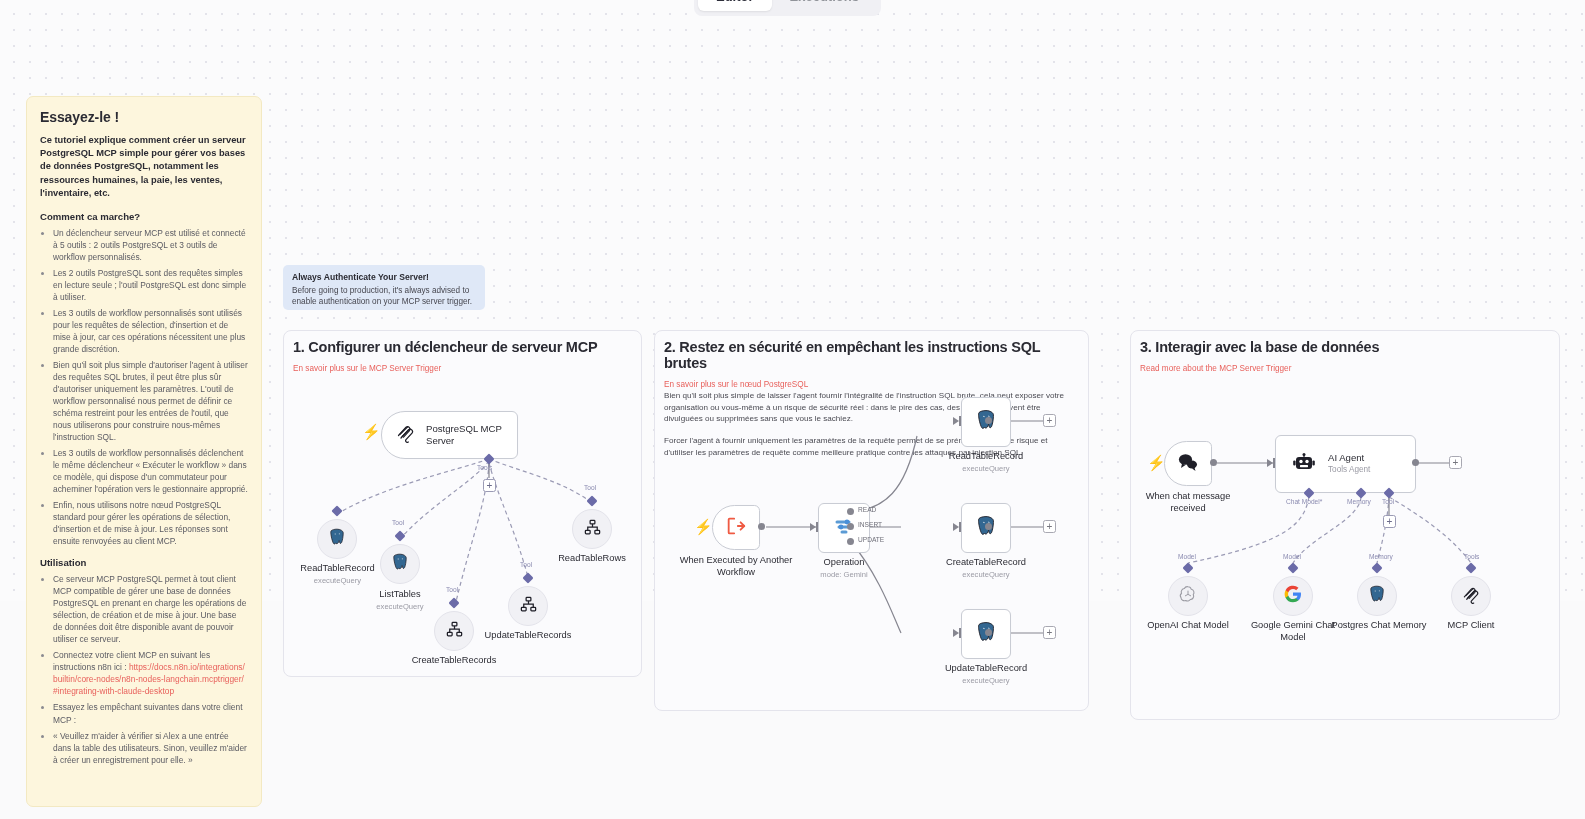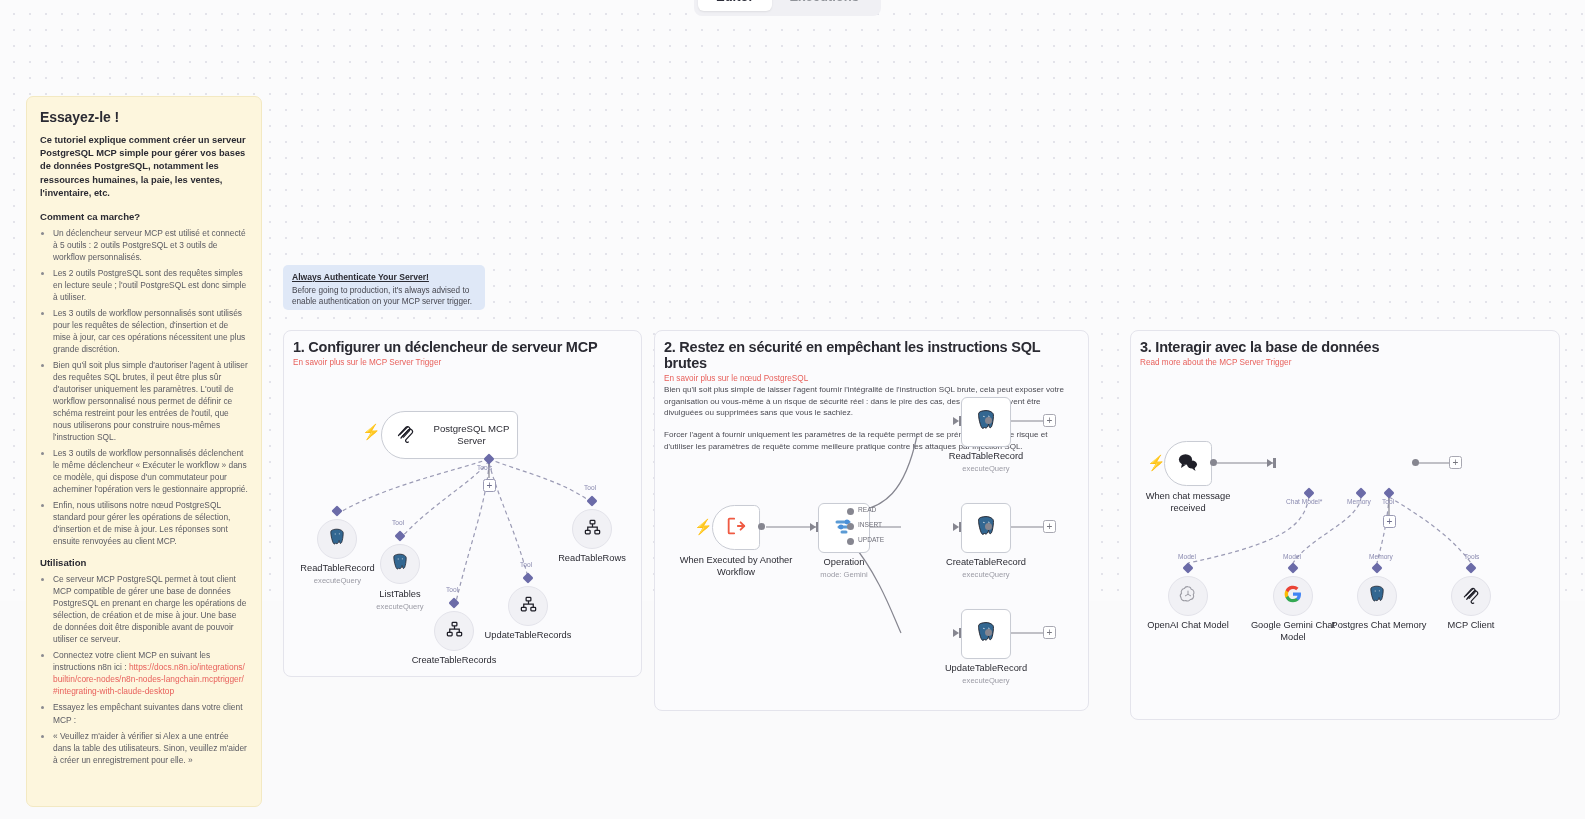--- a/index.html
+++ b/index.html
@@ -51,33 +51,33 @@
   .sticky li::marker { color: #8a8a90; }
   .lnk { color: #e8615c; word-break: break-all; text-decoration: none;}
 
   
   .callout {
     position: absolute; left: 283px; top: 265px;
     width: 202px; height: 45px;
     background: #dfe8f7; border-radius: 5px;
     padding: 7px 9px;
   }
-  .callout .t { font-size: 8.6px; font-weight: 700; color: #2b2b33; margin-bottom: 3px; text-decoration: underline;}
+  .callout .t { font-size: 8.6px; font-weight: 700; color: #2b2b33; margin-bottom: 3px;}
   .callout .b { font-size: 8.2px; line-height: 1.38; color: #46464f;}
 
   
   .panel {
     position: absolute;
     background: #fbfbfd;
     border: 1px solid #e4e4ec;
     border-radius: 8px;
     overflow: hidden;
   }
   .panel .ttl { font-size: 14.5px; font-weight: 700; color: #2b2b33; letter-spacing: -.25px;}
-  .panel .sub { font-size: 8.2px; color: #e8615c; margin-top: 3px;}
+  .panel .sub { font-size: 8.2px; color: #e8615c; margin-top: 9px;}
   .panel .body { font-size: 8.1px; line-height: 1.45; color: #4a4a52; margin-top: 1px;}
   .panel .body.gap { margin-top: 10px; }
   .phead { position: absolute; left: 9px; top: 8px; right: 9px; }
 
   #panel1 { left: 283px; top: 330px; width: 359px; height: 347px; }
   #panel2 { left: 654px; top: 330px; width: 435px; height: 381px; }
   #panel3 { left: 1130px; top: 330px; width: 430px; height: 390px; }
 
   
   .node { position: absolute; }
@@ -87,21 +87,21 @@
     box-shadow: 0 0 0 .5px rgba(0,0,0,.01);
   }
   .ntrig { border-radius: 24px 6px 6px 24px; }
   .ncircle {
     width: 40px; height: 40px; border-radius: 50%;
     background: #f1f1f5; border: 1px solid #e3e3ea;
     display: flex; align-items: center; justify-content: center;
   }
   .nlabel { position: absolute; text-align: center; font-size: 9.3px; color: #2b2b33; line-height: 1.25; white-space: nowrap;}
   .nsub { font-size: 7.6px; color: #9a9aa4; margin-top: 1px;}
-  .nname { font-size: 9.6px; color: #2b2b33; line-height: 1.25; text-align: center;}
+  .nname { font-size: 9.6px; color: #2b2b33; line-height: 1.25;}
   .nname .s { font-size: 8.2px; color: #9a9aa4; display: block; margin-top: 1px;}
 
   .bolt { position: absolute; color: #ef5a43; font-size: 15px; line-height: 1;}
   .plusbtn {
     position: absolute; width: 13px; height: 13px;
     border: 1px solid #9a9ab4; border-radius: 2.5px;
     background: #fff; color: #6b6b8a; font-size: 10px;
     display: flex; align-items: center; justify-content: center;
     line-height: 1;
   }
@@ -417,20 +417,38 @@
           </svg>
       </span>
     </div>
     <div class="dot" style="left:79px; top:128px;"></div>
     <div class="nlabel" style="left:2px; top:160px; width:110px; white-space:normal;">
       <span>When chat message received</span>
     </div>
 
     <div class="arrowin" style="left:136px; top:128px;"></div>
     <div class="bar" style="left:142px; top:127px;"></div>
+    <div class="node nrect" style="left:144px; top:104px; width:141px; height:58px; padding-left:16px;">
+      <span style="margin-right:12px;">
+        <svg width="24" height="24" viewBox="0 0 24 24">
+            <rect x="4" y="7" width="16" height="12" rx="3" fill="#1f1f28"></rect>
+            <rect x="1.2" y="10.5" width="2.4" height="5" rx="1.1" fill="#1f1f28"></rect>
+            <rect x="20.4" y="10.5" width="2.4" height="5" rx="1.1" fill="#1f1f28"></rect>
+            <circle cx="12" cy="4.4" r="1.5" fill="#1f1f28"></circle>
+            <rect x="11.4" y="5" width="1.2" height="2.4" fill="#1f1f28"></rect>
+            <circle cx="9" cy="11.5" r="1.7" fill="#fff"></circle>
+            <circle cx="15" cy="11.5" r="1.7" fill="#fff"></circle>
+            <rect x="8" y="15" width="8" height="2.2" rx=".6" fill="#fff"></rect>
+          </svg>
+      </span>
+      <span class="nname">
+        <span>AI Agent</span>
+        <span class="s">Tools Agent</span>
+      </span>
+    </div>
     <div class="dot" style="left:281px; top:128px;"></div>
     <div class="plusbtn grey" style="left:318px; top:125px;">+</div>
 
     <div class="diamond" style="left:174px; top:158px;"></div>
     <div class="porttxt" style="left:155px; top:167px;">Chat Model*</div>
     <div class="diamond" style="left:226px; top:158px;"></div>
     <div class="porttxt" style="left:216px; top:167px;">Memory</div>
     <div class="diamond" style="left:254px; top:158px;"></div>
     <div class="porttxt" style="left:251px; top:167px;">Tool</div>
     <div class="plusbtn" style="left:252px; top:184px;">+</div>

